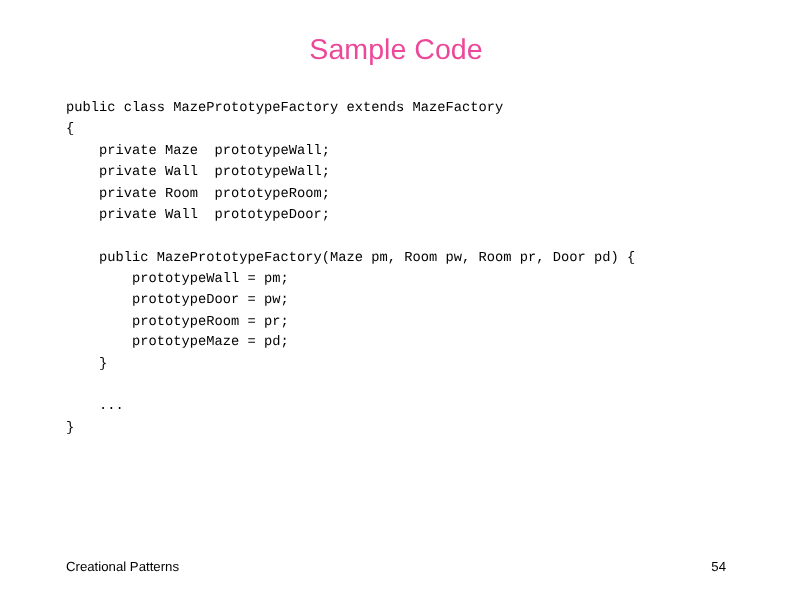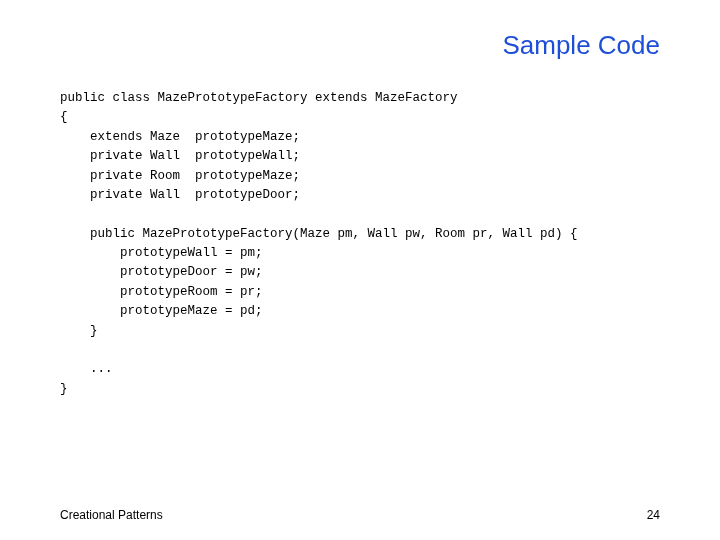--- a/index.html
+++ b/index.html
@@ -19,24 +19,24 @@
 
     .slide-container {
       width: 720px;
       height: 540px;
       background: #ffffff;
       position: relative;
       padding: 30px 60px 40px 60px;
     }
 
     .slide-title {
-      text-align: right;
+      text-align: center;
       font-size: 26px;
       font-weight: normal;
-      color: #1d4ed8;
+      color: #ec4899;
       margin-bottom: 28px;
       font-family: Arial, Helvetica, sans-serif;
     }
 
     .code-block {
       font-family: 'Courier New', Courier, monospace;
       font-size: 12.5px;
       line-height: 1.55;
       color: #000000;
       white-space: pre;
@@ -66,33 +66,33 @@
   </style>
 </head>
 <body>
 
 <div class="slide-container">
 
   <h1 class="slide-title">Sample Code</h1>
 
   <div class="code-block"><span>public class MazePrototypeFactory extends MazeFactory</span>
 <span>{</span>
-<span>    extends Maze  prototypeMaze;</span>
+<span>    private Maze  prototypeWall;</span>
 <span>    private Wall  prototypeWall;</span>
-<span>    private Room  prototypeMaze;</span>
+<span>    private Room  prototypeRoom;</span>
 <span>    private Wall  prototypeDoor;</span>
 <span></span>
-<span>    public MazePrototypeFactory(Maze pm, Wall pw, Room pr, Wall pd) {</span>
+<span>    public MazePrototypeFactory(Maze pm, Room pw, Room pr, Door pd) {</span>
 <span>        prototypeWall = pm;</span>
 <span>        prototypeDoor = pw;</span>
 <span>        prototypeRoom = pr;</span>
 <span>        prototypeMaze = pd;</span>
 <span>    }</span>
 <span></span>
 <span>    ...</span>
 <span>}</span></div>
 
   <div class="footer">
     <span class="footer-left">Creational Patterns</span>
-    <span class="footer-right">24</span>
+    <span class="footer-right">54</span>
   </div>
 
 </div>
 
 </body></html>

